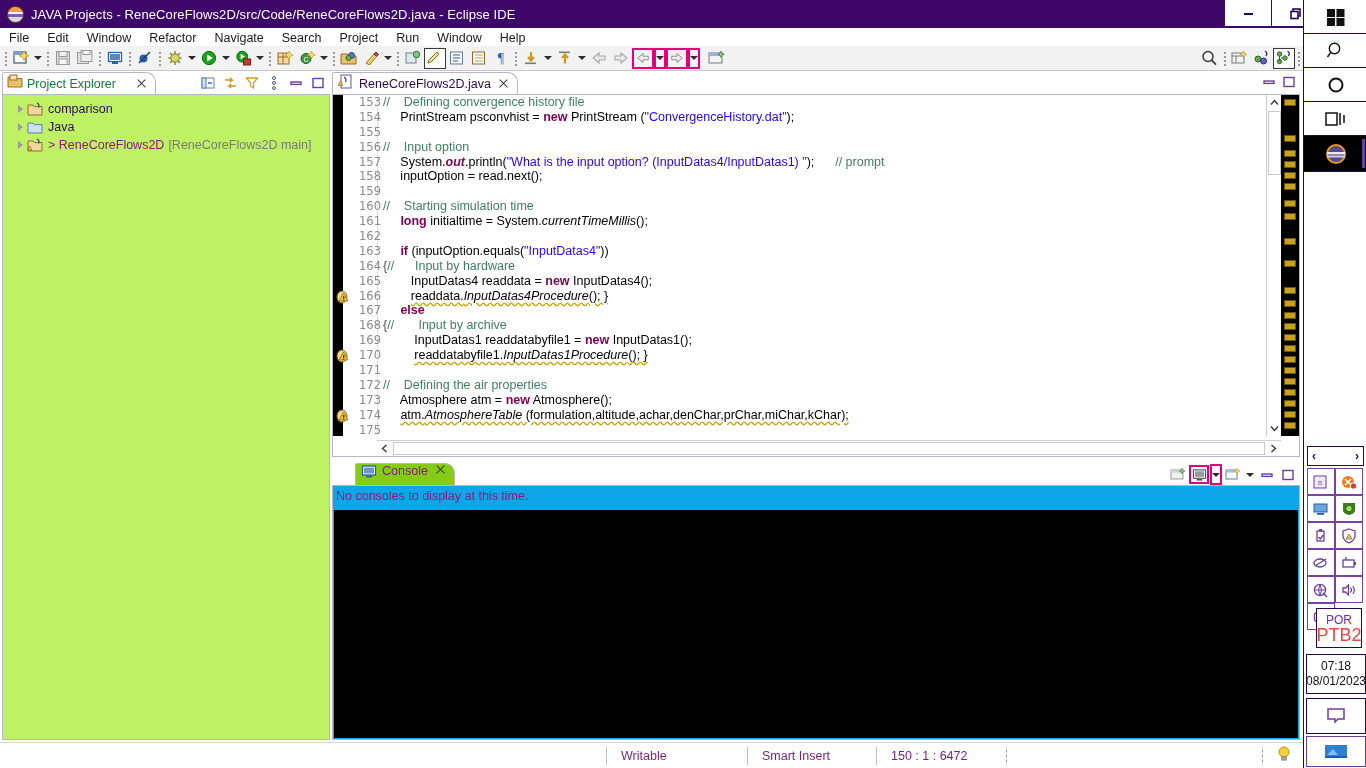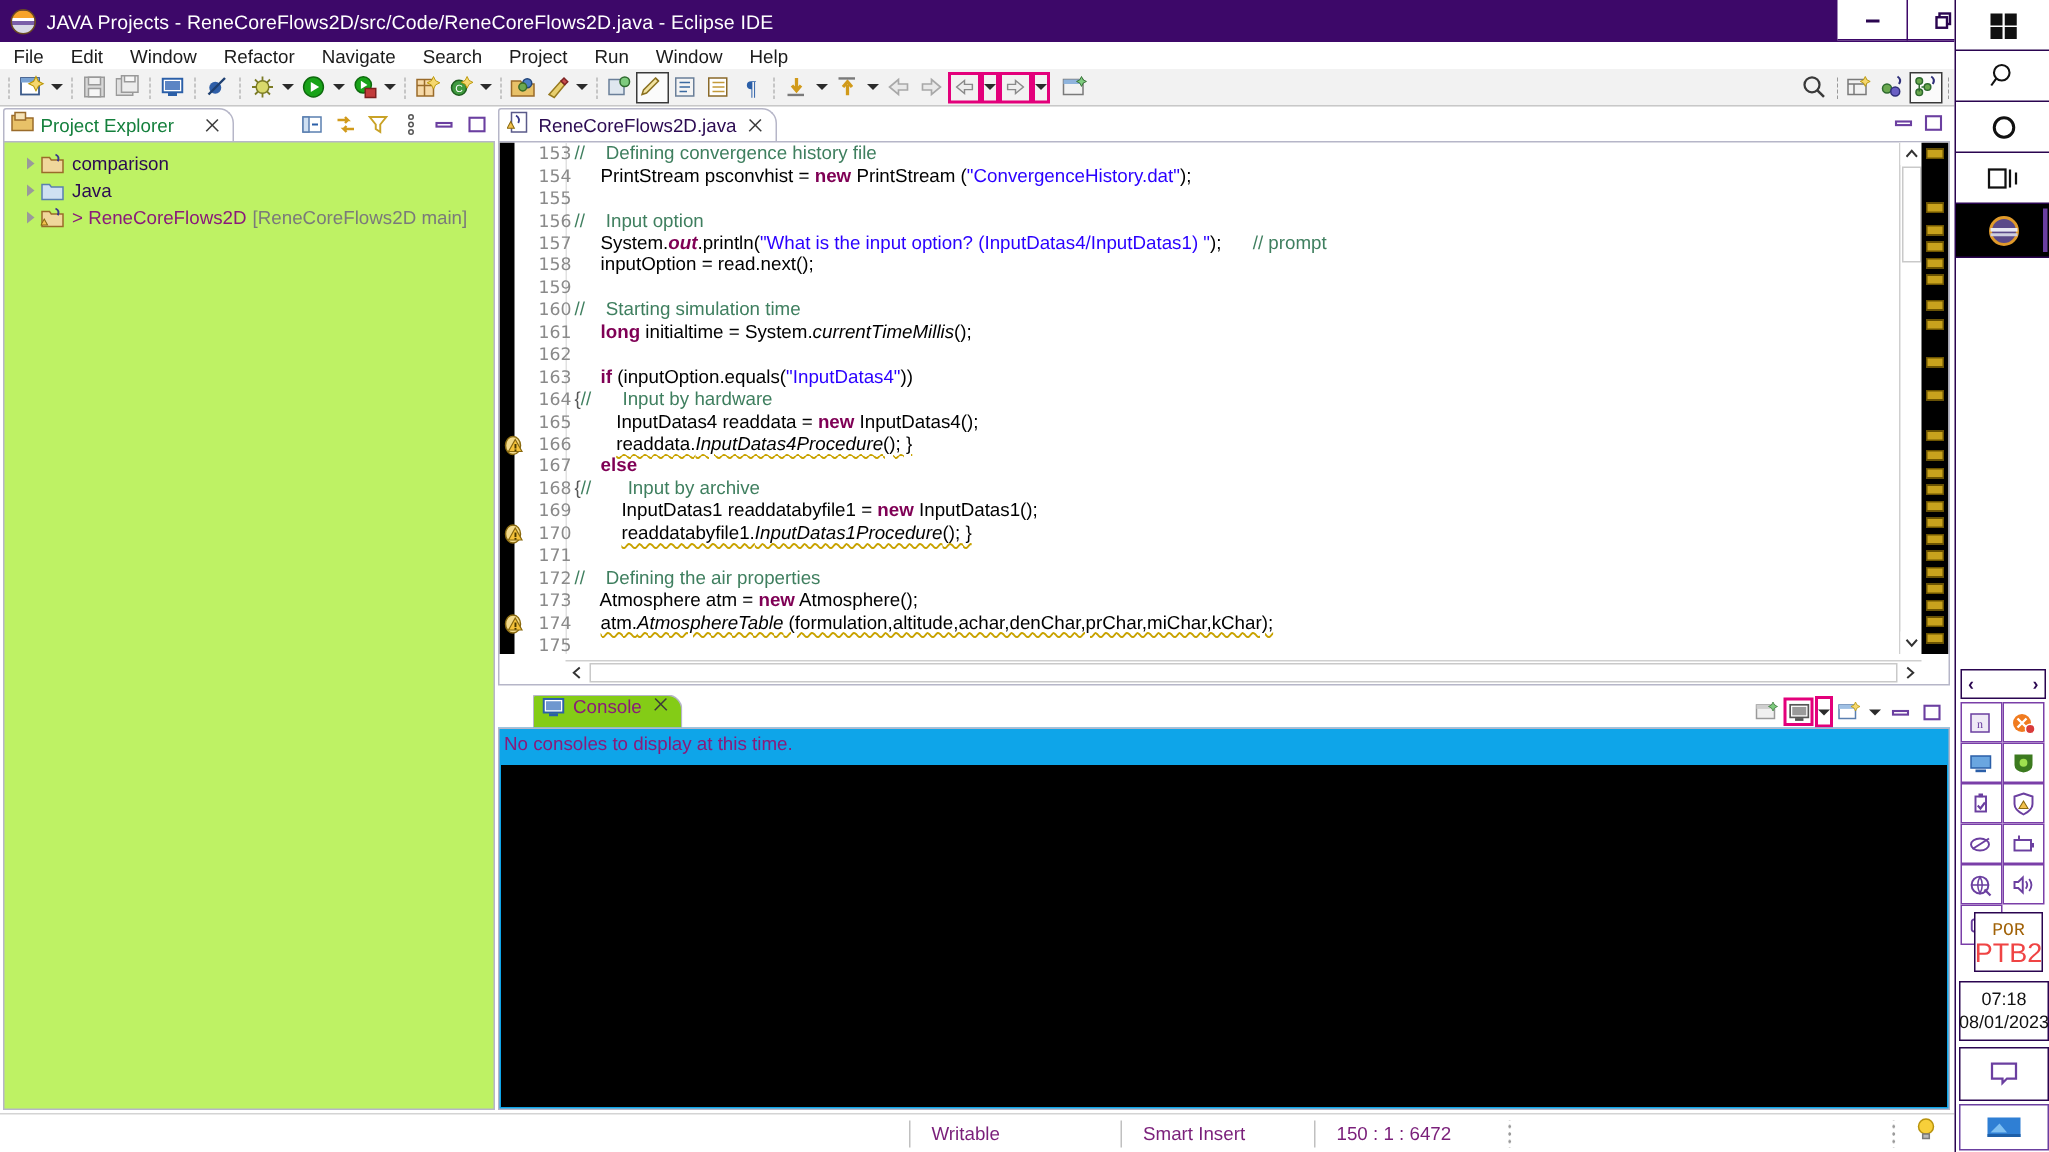--- a/index.html
+++ b/index.html
@@ -261,21 +261,21 @@
   .tray-cell {
     width: 28px; height: 27px; border: 1px solid #7a3fa8;
     display: flex; align-items: center; justify-content: center;
     background: #ffffff;
   }
   .lang-box {
     position: absolute; left: 12px; top: 608px; width: 46px; height: 40px;
     border: 1px solid #2a0550; background: #ffffff;
     display: flex; flex-direction: column; align-items: center; justify-content: center;
   }
-  .lang-top { font-size: 12px; color: #a16207; line-height: 14px; font-family: Liberation Mono, monospace; }
+  .lang-top { font-size: 12px; color: #6d28d9; line-height: 14px; }
   .lang-bot { font-size: 18px; color: #ef4444; line-height: 16px; }
   .clock-box {
     position: absolute; left: 2px; top: 654px; width: 60px; height: 40px;
     border: 1px solid #2a0550; background: #ffffff;
     display: flex; flex-direction: column; align-items: center; justify-content: center;
   }
   .clock-t { font-size: 12px; color: #111111; line-height: 15px; }
   .clock-d { font-size: 12px; color: #111111; line-height: 15px; }
   .notif-box {
     position: absolute; left: 2px; top: 698px; width: 60px; height: 36px;

